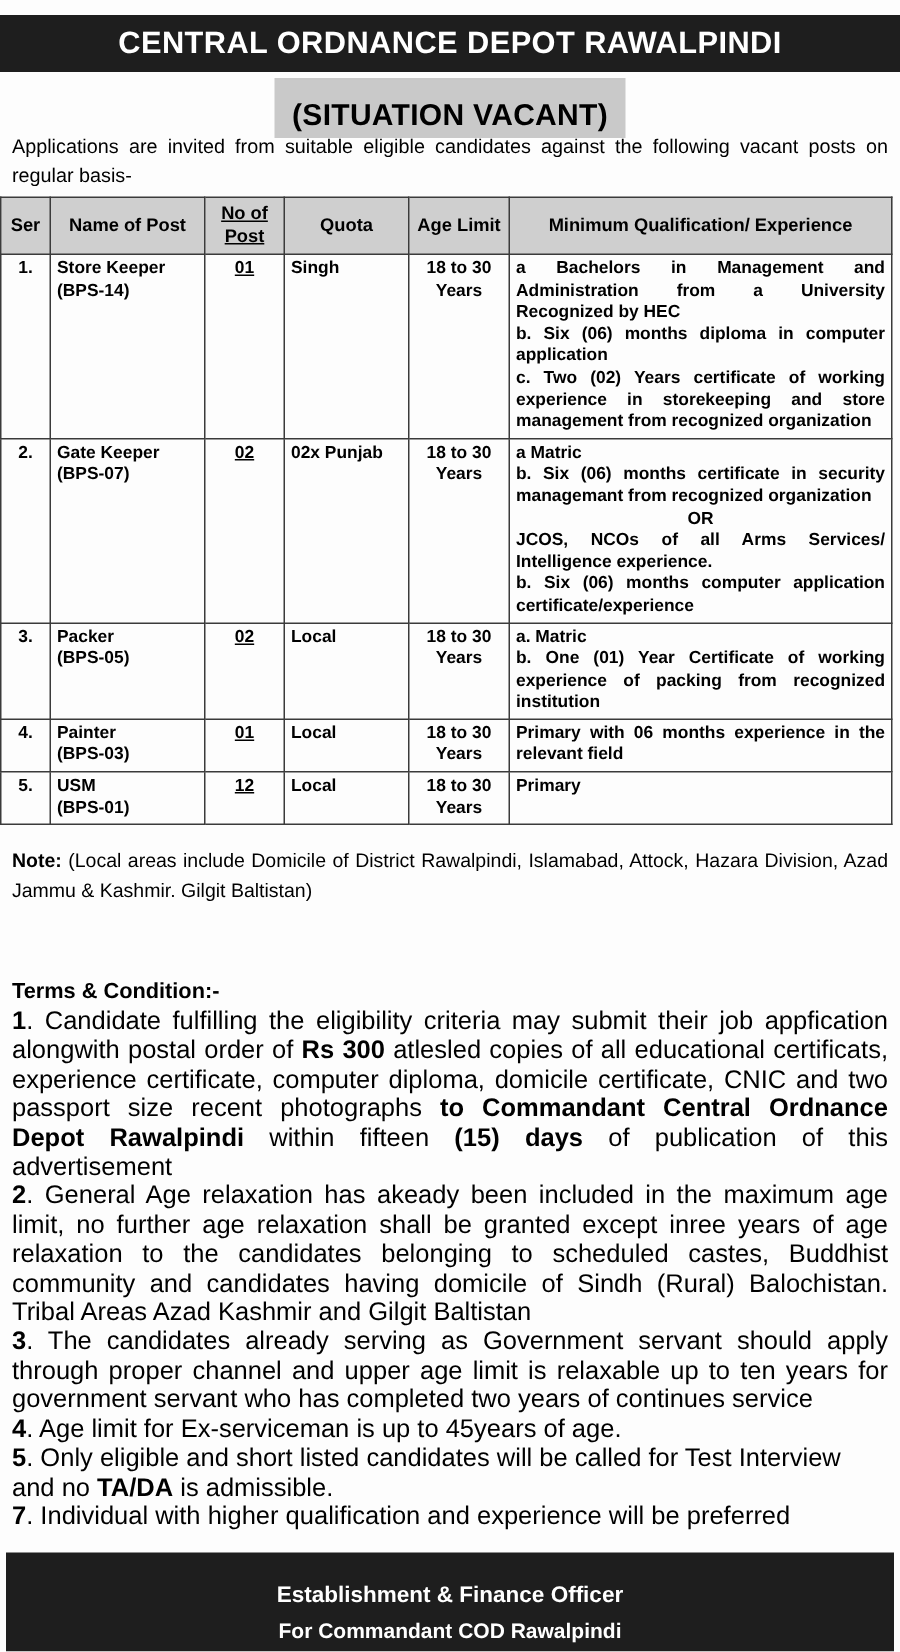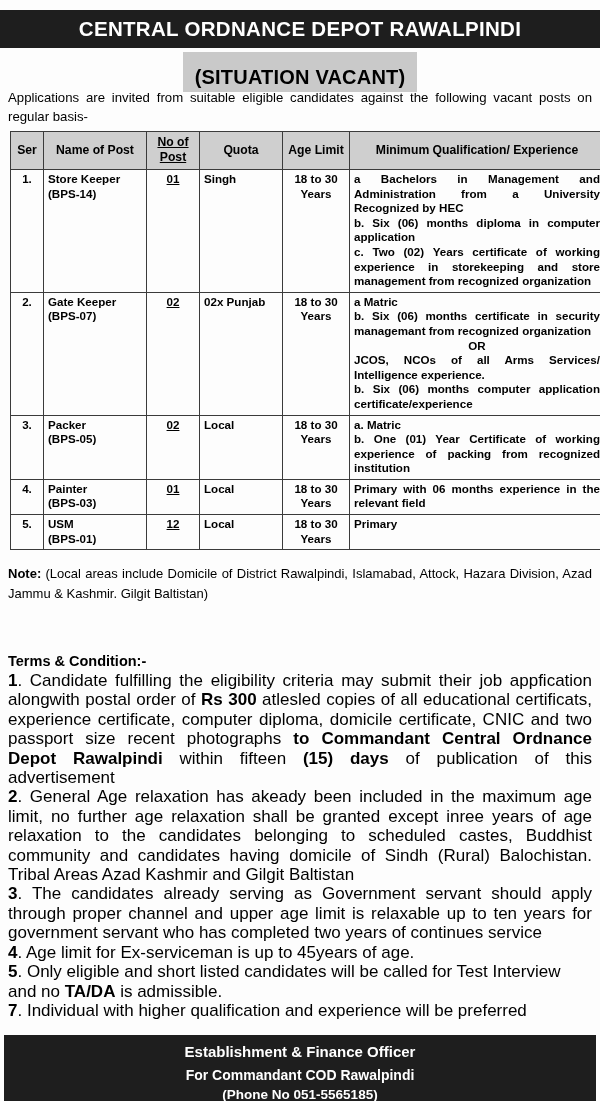--- a/index.html
+++ b/index.html
@@ -67,21 +67,21 @@
     top: 88px;
     width: 584px;
     font-size: 13.2px;
     line-height: 19px;
     text-align: justify;
   }
 
   
   .tbl-wrap {
     position: absolute;
-    left: 10px;
+    left: 0;
     top: 131px;
     width: 572px;
   }
   table.jobs {
     border-collapse: collapse;
     width: 572px;
     table-layout: fixed;
   }
   table.jobs th, table.jobs td {
     border: 1px solid #3b3b3b;
@@ -148,21 +148,21 @@
   
   .footer-bar {
     position: absolute;
     left: 4px;
     top: 1035px;
     width: 592px;
     height: 66px;
     background: #1e1e1e;
     color: #ffffff;
     text-align: center;
-    padding-top: 4px;
+    padding-top: 16px;
     box-sizing: border-box;
   }
   .footer-bar .f1 {
     font-size: 15px;
     font-weight: bold;
     margin-top: 4px;
   }
   .footer-bar .f2 {
     font-size: 14px;
     font-weight: bold;

